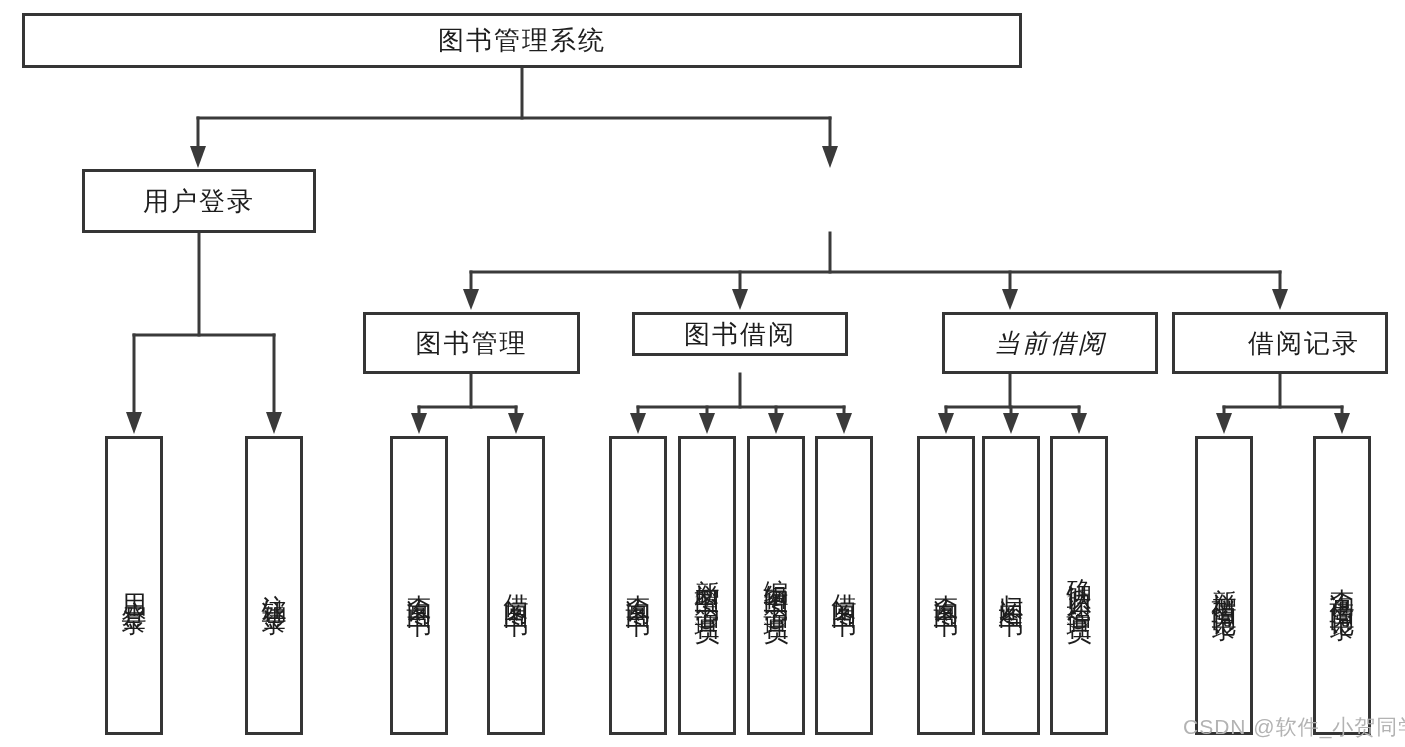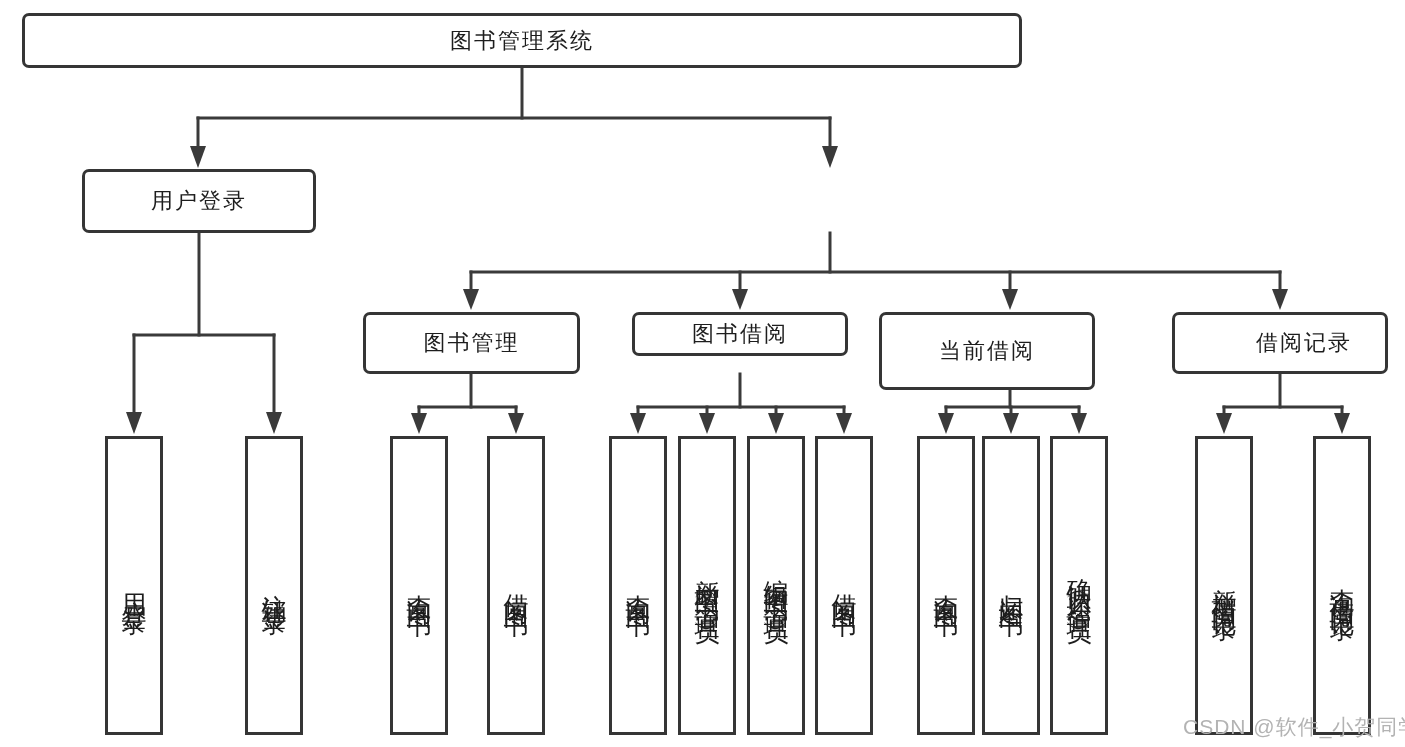--- a/index.html
+++ b/index.html
@@ -26,24 +26,23 @@
     box-sizing: border-box;
     border: 3px solid #353535;
     background: #ffffff;
     display: flex;
     align-items: center;
     justify-content: center;
     color: #1d1d1d;
     z-index: 2;
   }
   .hbox {
-    font-size: 22px;
+    font-size: 26px;
     letter-spacing: 2px;
     white-space: nowrap;
-    border-radius: 7px;
   }
   .vbox .vtext {
     writing-mode: vertical-rl;
     text-orientation: mixed;
     font-size: 25px;
     line-height: 1;
     letter-spacing: 6px;
     white-space: nowrap;
   }
   .watermark {
@@ -142,21 +141,21 @@
   <div class="box hbox" style="left:82px; top:169px; width:234px; height:64px;">
     <span>用户登录</span>
   </div>
 
   <div class="box hbox" style="left:363px; top:312px; width:217px; height:62px;">
     <span>图书管理</span>
   </div>
   <div class="box hbox" style="left:632px; top:312px; width:216px; height:44px;">
     <span>图书借阅</span>
   </div>
-  <div class="box hbox" style="left:879px; top:312px; width:216px; height:78px;">
+  <div class="box hbox" style="left:942px; top:312px; width:216px; height:62px;font-style:italic;">
     <span>当前借阅</span>
   </div>
   <div class="box hbox" style="left:1172px; top:312px; width:216px; height:62px;padding-left:48px;">
     <span>借阅记录</span>
   </div>
 
   <div class="box vbox" style="left:105px; top:436px; width:58px; height:299px;">
     <span class="vtext">用户登录</span>
   </div>
   <div class="box vbox" style="left:245px; top:436px; width:58px; height:299px;">

